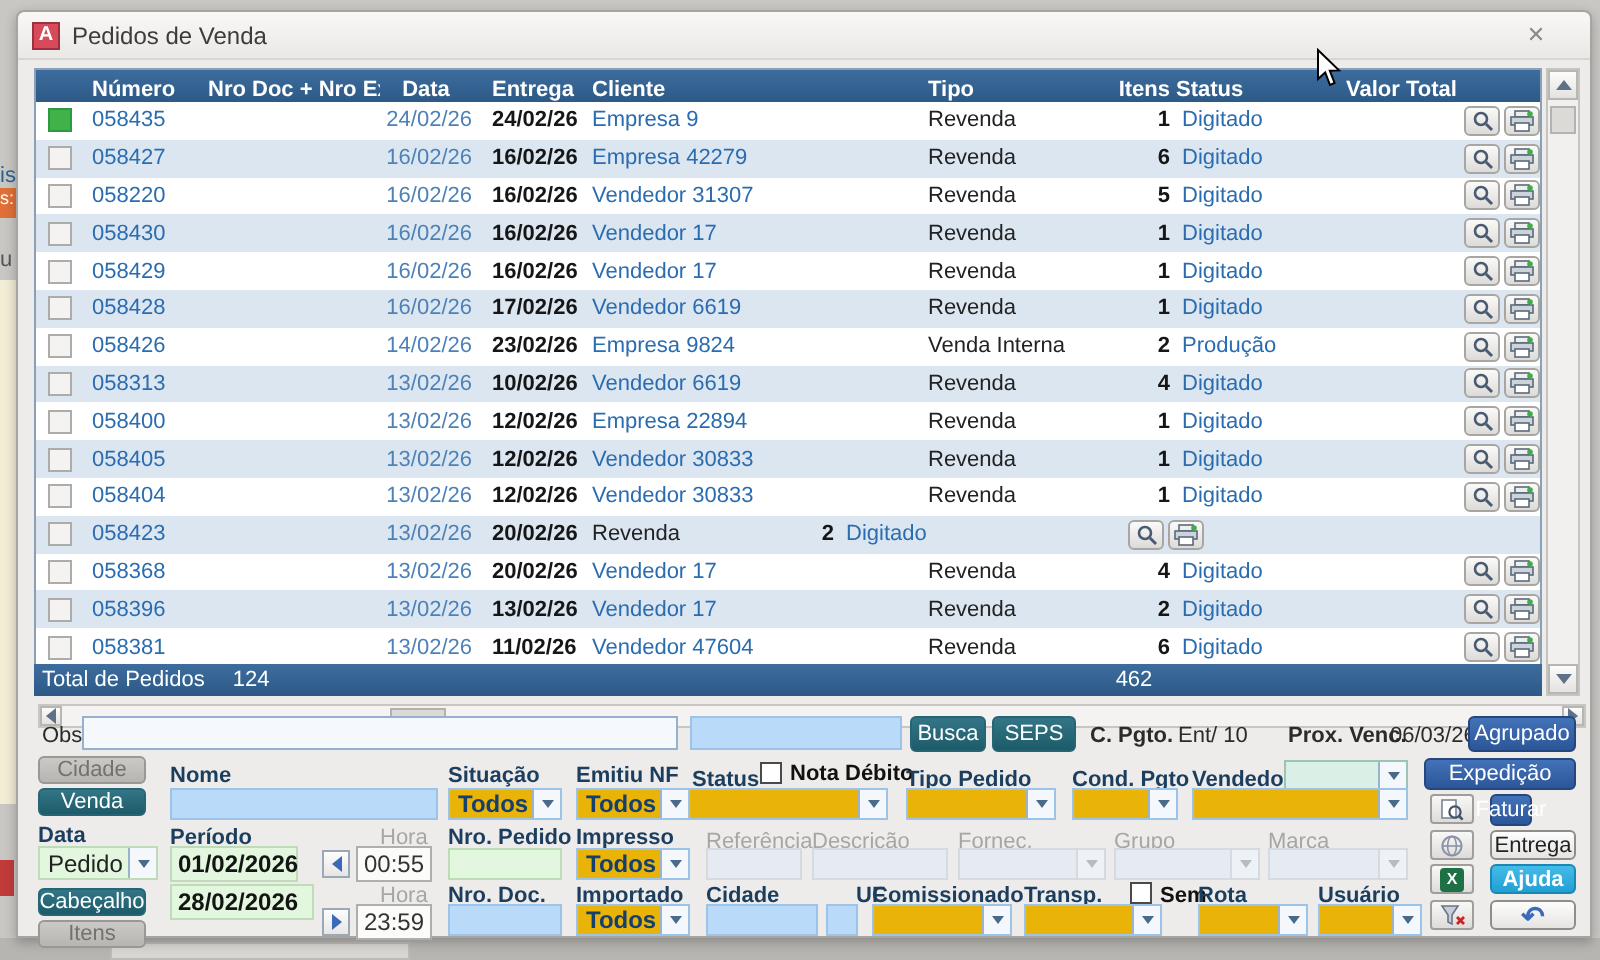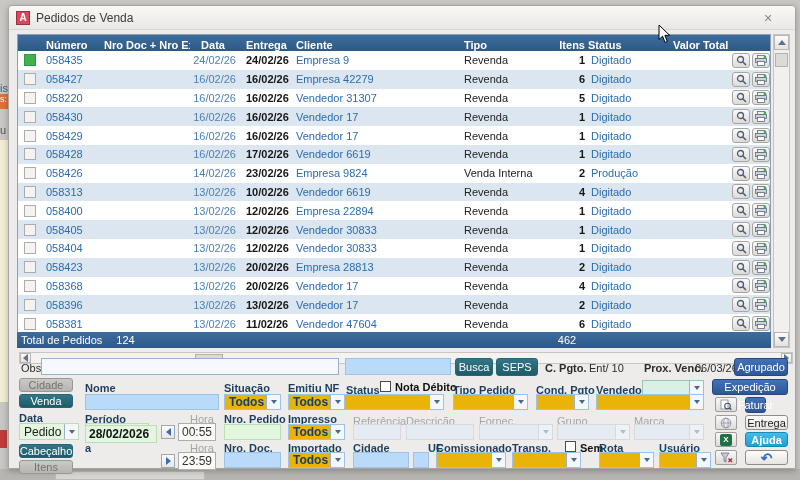--- a/index.html
+++ b/index.html
@@ -474,21 +474,20 @@
     </div>
   </div>
         <div class="trow alt">
     <div class="cell c-chk">
             <span class="chk"></span>
           </div>
     <div class="cell c-num t-blue">058423</div>
     <div class="cell c-doc"></div>
     <div class="cell c-data t-date">13/02/26</div>
     <div class="cell c-ent t-bold">20/02/26</div>
-    <div class="cell c-cli t-blue">Empresa 28813</div>
     <div class="cell c-tipo">Revenda</div>
     <div class="cell c-it t-bold">2</div>
     <div class="cell c-st t-blue">Digitado</div>
     <div class="cell c-val"></div>
     <div class="cell c-act">
       <button class="mini">
         <svg width="11" height="11" viewBox="0 0 11 11">
                 <circle cx="4.5" cy="4.5" r="3" fill="none" stroke="#4a5a70" stroke-width="1.3"></circle>
                 <line x1="7" y1="7" x2="10" y2="10" stroke="#4a5a70" stroke-width="1.5"></line>
               </svg>
@@ -747,21 +746,21 @@
   <div class="fl" style="left:279px;top:436px;">Importado</div>
   <div class="fl" style="left:344px;top:436px;">Cidade</div>
   <div class="fl" style="left:404px;top:436px;margin-left:15px;">UF</div>
   <div class="fl" style="left:427px;top:436px;">Comissionado</div>
   <div class="fl" style="left:503px;top:436px;">Transp.</div>
   <div class="cb" style="left:556px;top:435px;"></div>
   <div class="fl" style="left:571px;top:436px;color:#111;">Sem</div>
   <div class="fl" style="left:590px;top:436px;">Rota</div>
   <div class="fl" style="left:650px;top:436px;">Usuário</div>
 
-  <div class="inp green" style="left:76px;top:419px;width:72px;height:18px;">28/02/2026</div>
+  <div class="inp green" style="left:76px;top:436px;width:72px;height:18px;">28/02/2026</div>
   <div class="navbtn" style="left:152px;top:448px;">
       <i class="tri-right" style="border-left-color:#3a6ab8;"></i>
     </div>
   <div class="inp time" style="left:169px;top:446px;width:38px;height:18px;">23:59</div>
   <div class="inp" style="left:215px;top:446px;width:57px;"></div>
   <div class="sel" style="left:279px;top:446px;width:57px;">
     <span class="val">Todos</span>
       <span class="arr">
         <i></i>
       </span>

